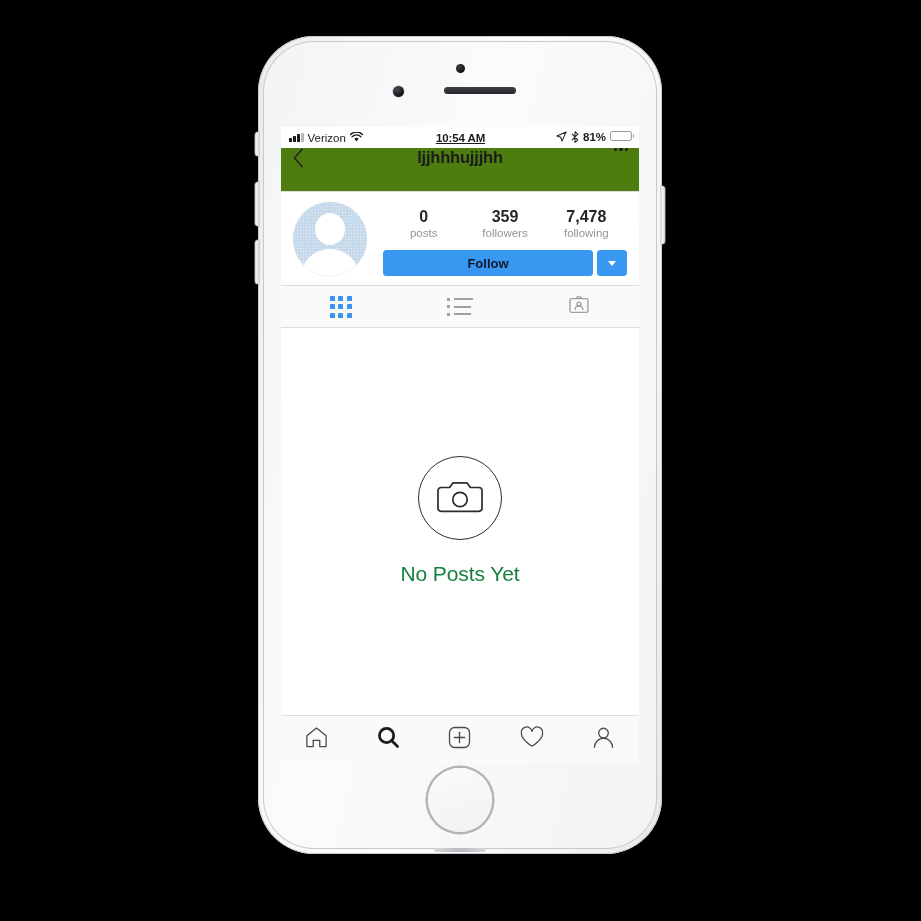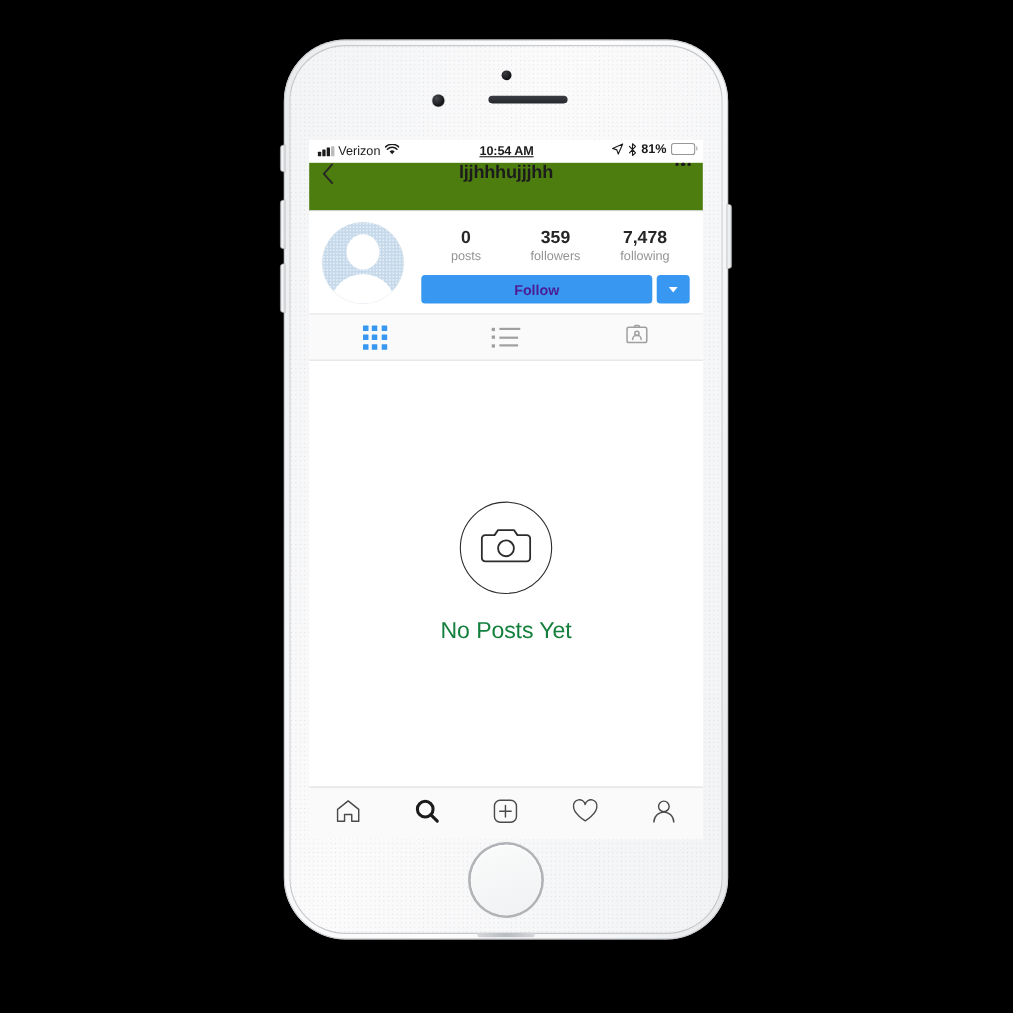--- a/index.html
+++ b/index.html
@@ -217,21 +217,21 @@
   .stat { flex: 1; text-align: center; cursor: pointer; }
   .stat-num { font-size: 16px; font-weight: bold; color: #262626; line-height: 19px; }
   .stat-label { font-size: 11.5px; color: #949494; line-height: 15px; }
 
   .actions { display: flex; gap: 4px; margin-top: 9px; }
   .follow-btn {
     flex: 1;
     height: 26px;
     background: #3897f0;
     border-radius: 3.5px;
-    color: #4c1d95;
+    color: #0f172a;
     font-size: 13px;
     font-weight: bold;
     display: flex; align-items: center; justify-content: center;
     cursor: pointer;
   }
   .dropdown-btn {
     width: 30px; height: 26px;
     background: #3897f0;
     border-radius: 3.5px;
     display: flex; align-items: center; justify-content: center;

